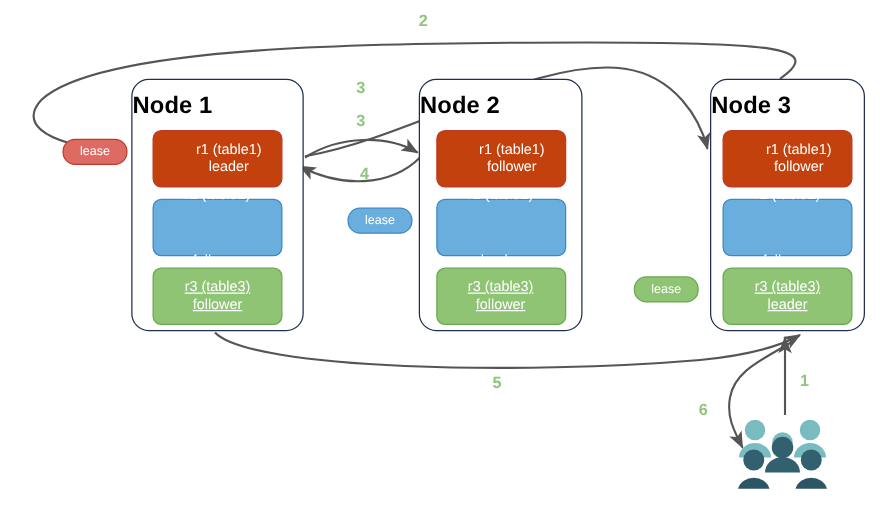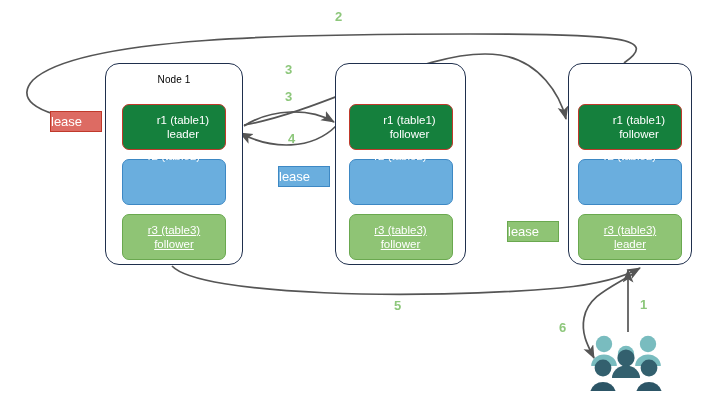--- a/index.html
+++ b/index.html
@@ -27,23 +27,22 @@
   }
   .node {
     position: absolute;
     box-sizing: border-box;
     background: #ffffff;
     border: 1.4px solid #1f2f4d;
     border-radius: 14px;
     z-index: 5;
   }
   .node-title {
-    text-align: center;
-    font-size: 10px;
-    font-weight: normal;
+    font-size: 19px;
+    font-weight: bold;
     color: #000000;
     margin-top: 10px;
     letter-spacing: 0.1px;
   }
   .replica {
     position: absolute;
     left: 50%;
     transform: translateX(-50%);
     box-sizing: border-box;
     width: 104px;
@@ -52,42 +51,42 @@
     display: flex;
     flex-direction: column;
     align-items: center;
     justify-content: center;
     font-size: 11.5px;
     line-height: 14px;
     color: #ffffff;
     text-align: center;
   }
   .rep-red {
-    background: #15803d;
+    background: #c2410c;
     border: 1.6px solid #c0392b;
     padding-left: 18px;
   }
   .rep-blue {
     background: #6aaede;
     border: 1.6px solid #3d88c4;
     gap: 39px;
   }
   .rep-green {
     background: #8fc475;
     border: 1.6px solid #6aa84f;
     text-decoration: underline;
   }
   .lease {
     position: absolute;
     box-sizing: border-box;
-    border-radius: 0;
+    border-radius: 10px;
     display: flex;
     align-items: center;
-    justify-content: flex-start;
-    font-size: 13px;
+    justify-content: center;
+    font-size: 10px;
     color: #ffffff;
     z-index: 6;
   }
   .lease-red {
     background: #dd6b63;
     border: 1.6px solid #c0392b;
   }
   .lease-blue {
     background: #6aaede;
     border: 1.6px solid #3d88c4;
@@ -145,35 +144,37 @@
       <span>r2 (table2)</span>
       <span>follower</span>
     </div>
     <div class="replica rep-green" style="top:150px;">
       <span>r3 (table3)</span>
       <span>follower</span>
     </div>
   </div>
 
   <div class="node" style="left:335px; top:63px; width:131px; height:202px;">
+    <div class="node-title">Node 2</div>
     <div class="replica rep-red" style="top:40px;">
       <span>r1 (table1)</span>
       <span>follower</span>
     </div>
     <div class="replica rep-blue" style="top:95px;">
       <span>r2 (table2)</span>
       <span>leader</span>
     </div>
     <div class="replica rep-green" style="top:150px;">
       <span>r3 (table3)</span>
       <span>follower</span>
     </div>
   </div>
 
   <div class="node" style="left:568px; top:63px; width:124px; height:202px;">
+    <div class="node-title">Node 3</div>
     <div class="replica rep-red" style="top:40px;">
       <span>r1 (table1)</span>
       <span>follower</span>
     </div>
     <div class="replica rep-blue" style="top:95px;">
       <span>r2 (table2)</span>
       <span>follower</span>
     </div>
     <div class="replica rep-green" style="top:150px;">
       <span>r3 (table3)</span>

